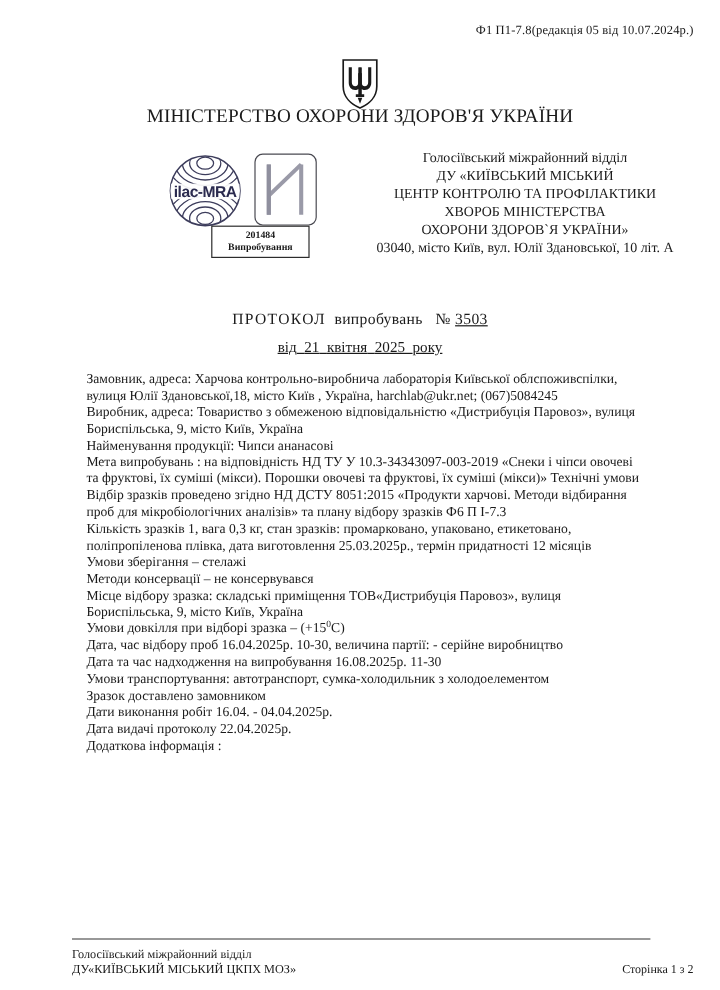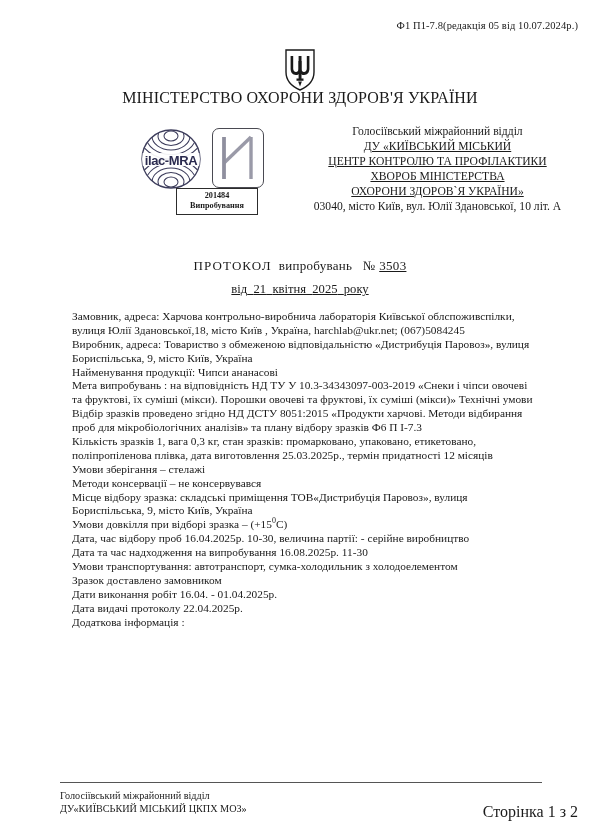--- a/index.html
+++ b/index.html
@@ -98,21 +98,21 @@
   
   .org {
     position: absolute;
     top: 125px;
     left: 275px;
     width: 325px;
     text-align: center;
     font-size: 11.6px;
     line-height: 1.29;
   }
-  .org .caps { font-size: 11.6px; text-decoration: underline; }
+  .org .caps { font-size: 11.6px; }
 
   
   .protocol {
     position: absolute;
     top: 258px;
     left: 0;
     width: 600px;
     text-align: center;
     font-size: 13px;
     letter-spacing: 0.3px;
@@ -163,21 +163,21 @@
     left: 60px;
     top: 789px;
     width: 482px;
     font-size: 10.2px;
     line-height: 1.28;
   }
   .footer-page {
     position: absolute;
     right: 22px;
     top: 803px;
-    font-size: 16px;
+    font-size: 10px;
     white-space: nowrap;
   }
 </style>
 </head>
 <body>
 
 <div class="page">
 
   <div class="form-code">Ф1 П1-7.8(редакція 05 від 10.07.2024р.)</div>
 
@@ -272,21 +272,21 @@
     <p>Відбір зразків проведено згідно НД  ДСТУ  8051:2015 «Продукти харчові. Методи відбирання проб для мікробіологічних аналізів» та плану відбору зразків Ф6 П І-7.3</p>
     <p>Кількість зразків 1,  вага 0,3 кг, стан зразків: промарковано, упаковано, етикетовано, поліпропіленова плівка, дата виготовлення 25.03.2025р., термін придатності 12 місяців</p>
     <p>Умови зберігання – стелажі</p>
     <p>Методи консервації – не консервувався</p>
     <p>Місце відбору зразка: складські приміщення ТОВ«Дистрибуція Паровоз», вулиця Бориспільська, 9, місто Київ, Україна</p>
     <p><span>Умови довкілля при відборі зразка – (+15</span><sup>0</sup><span>С)</span></p>
     <p>Дата, час відбору проб   16.04.2025р. 10-30, величина партії: - серійне виробництво</p>
     <p>Дата та час   надходження на випробування  16.08.2025р. 11-30</p>
     <p>Умови транспортування: автотранспорт, сумка-холодильник з холодоелементом</p>
     <p>Зразок доставлено замовником</p>
-    <p>Дати виконання робіт  16.04. - 01.04.2025р.</p>
+    <p>Дати виконання робіт  16.04. - 04.04.2025р.</p>
     <p>Дата видачі протоколу    22.04.2025р.</p>
     <p>Додаткова інформація :</p>
   </div>
 
   <div class="footer-rule"></div>
   <div class="footer">
     <div>Голосіївський міжрайонний відділ</div>
     <div>ДУ«КИЇВСЬКИЙ МІСЬКИЙ ЦКПХ МОЗ»</div>
   </div>
   <div class="footer-page">Сторінка  1  з  2</div>

